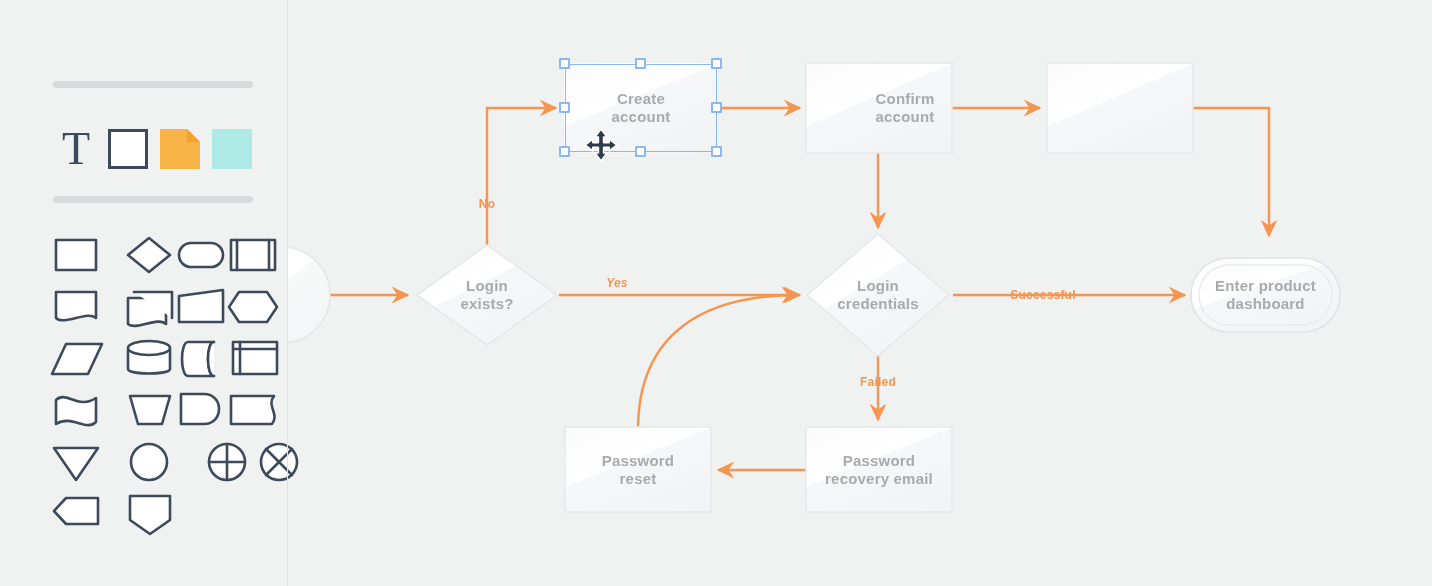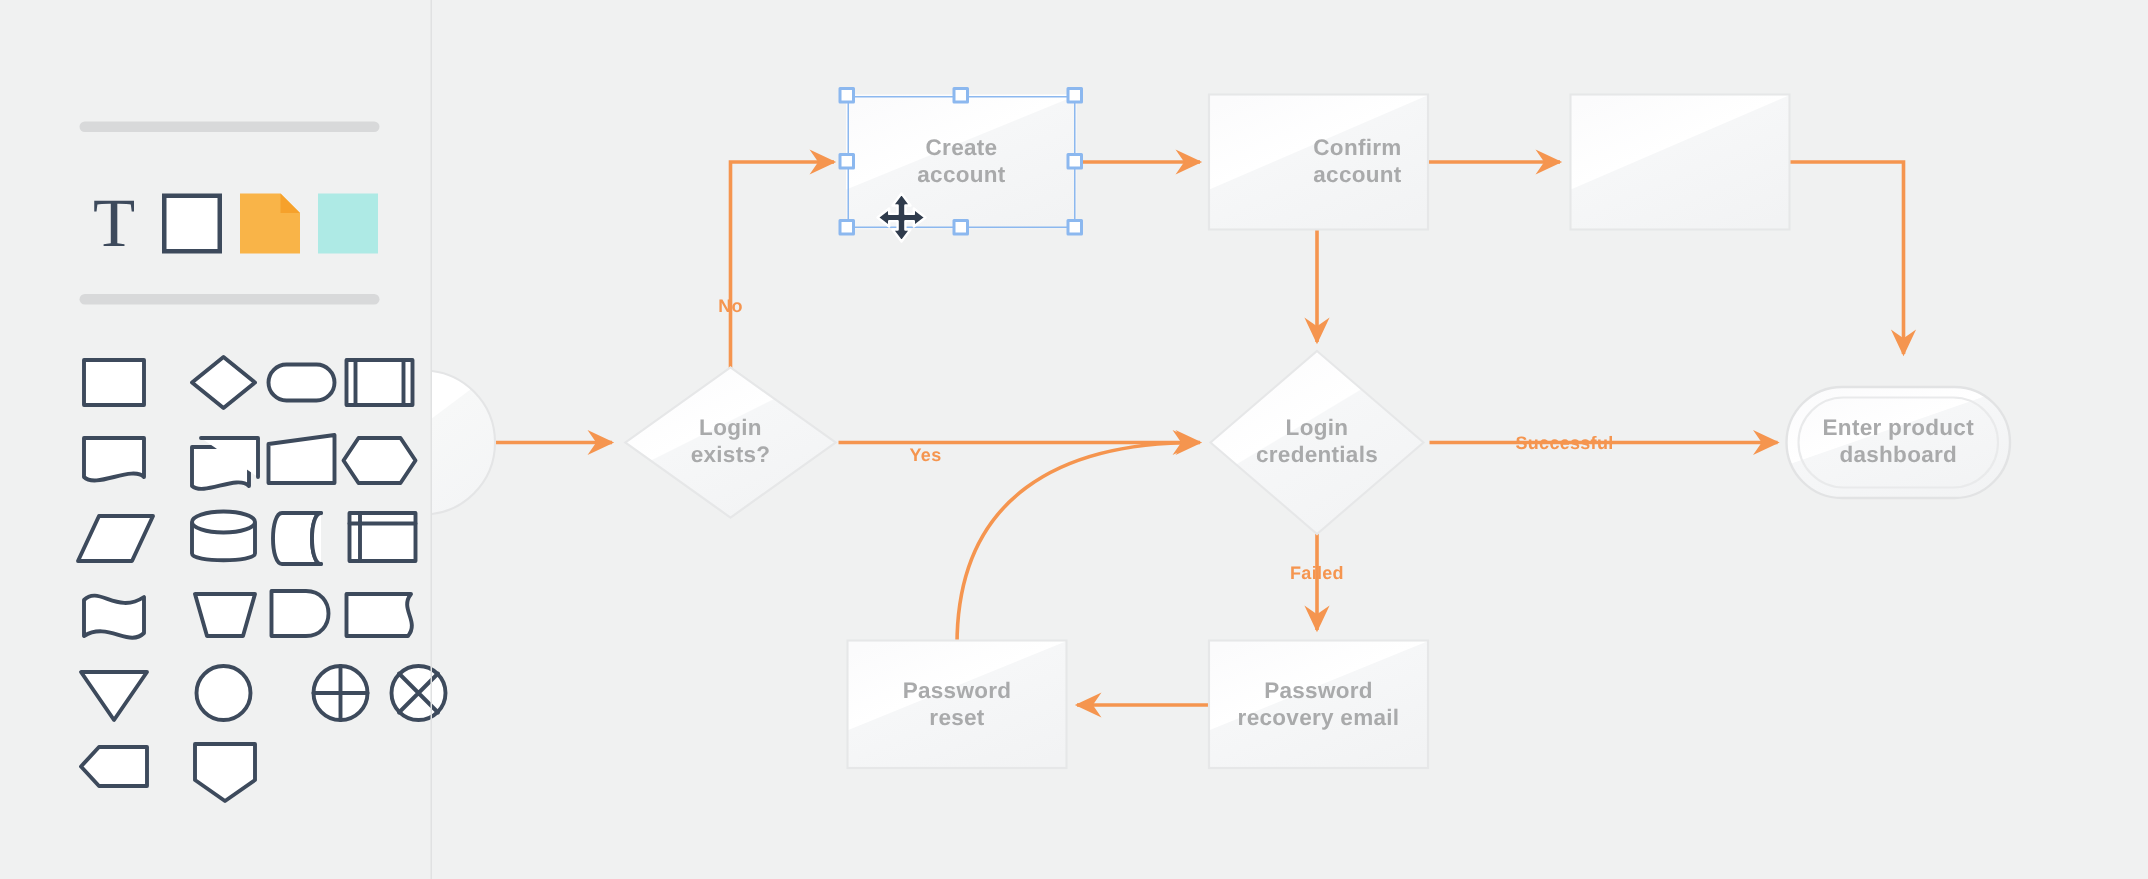--- a/index.html
+++ b/index.html
@@ -289,21 +289,21 @@
 dashboard</div>
 
     <div class="node-label" style="left:513px;top:452px;width:156px;">Password
 recovery email</div>
 
     <div class="node-label" style="left:277px;top:452px;width:146px;">Password
 reset</div>
 
     <div class="edge-label" style="left:175px;top:165px;width:48px;margin-top:32px;">No</div>
 
-    <div class="edge-label" style="left:305px;top:296px;width:48px;">Yes</div>
+    <div class="edge-label" style="left:305px;top:276px;width:48px;font-style:italic;">Yes</div>
 
     <div class="edge-label" style="left:713px;top:288px;width:84px;">Successful</div>
 
     <div class="edge-label" style="left:562px;top:375px;width:56px;">Failed</div>
 
     <div>
       <div class="sel-box" style="left:277px;top:64px;width:152px;height:88px;"></div>
 
       <div class="handle" style="left:271px;top:58px;"></div>
       <div class="handle" style="left:347px;top:58px;"></div>

